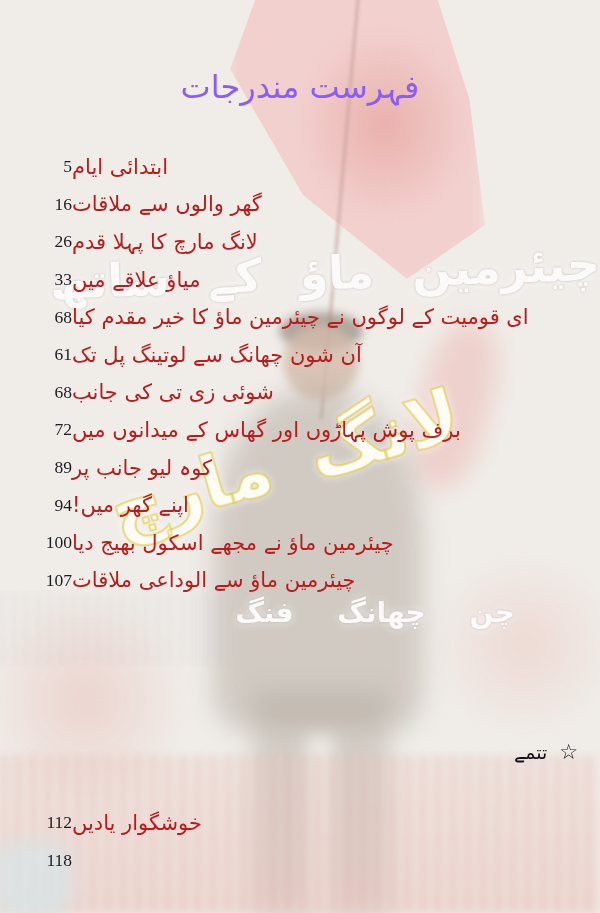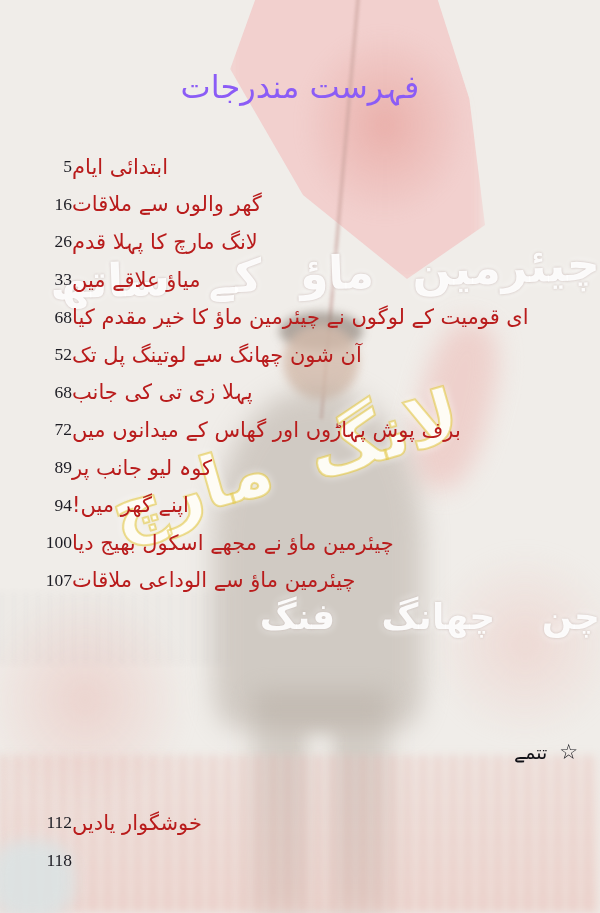--- a/index.html
+++ b/index.html
@@ -64,22 +64,22 @@
     font-size:46px;word-spacing:22px;transform:rotate(-2deg);
     text-shadow:0 0 3px rgba(168,143,138,.6),0 0 8px rgba(255,255,255,.8);
   }
   .wm-mid{
     left:105px;top:420px;width:360px;text-align:center;
     font-size:72px;word-spacing:16px;transform:rotate(-16deg);
     -webkit-text-stroke:2px rgba(226,198,70,.55);
     text-shadow:0 0 3px rgba(226,198,70,.65),0 0 10px rgba(255,255,255,.8);
   }
   .wm-bot{
-    left:150px;top:596px;width:450px;
-    font-size:36px;word-spacing:34px;
+    left:150px;top:596px;width:450px;text-align:center;
+    font-size:28px;word-spacing:34px;
     text-shadow:0 0 3px rgba(168,148,140,.55),0 0 8px rgba(255,255,255,.8);
   }
   
   .content{position:absolute;inset:0;z-index:2;}
   .title{
     position:absolute;top:68px;left:0;width:100%;margin:0;
     text-align:center;direction:rtl;
     font-size:32px;font-weight:normal;color:#8b5cf6;
   }
   .toc{position:absolute;left:30px;right:22px;}
@@ -145,26 +145,26 @@
         </div>
         <div class="row">
           <span class="num">33</span>
           <span class="entry">میاؤ علاقے میں</span>
         </div>
         <div class="row">
           <span class="num">68</span>
           <span class="entry">ای قومیت کے لوگوں نے چیئرمین ماؤ کا خیر مقدم کیا</span>
         </div>
         <div class="row">
-          <span class="num">52</span>
+          <span class="num">61</span>
           <span class="entry">آن شون چھانگ سے لوتینگ پل تک</span>
         </div>
         <div class="row">
           <span class="num">68</span>
-          <span class="entry">پہلا زی تی کی جانب</span>
+          <span class="entry">شوئی زی تی کی جانب</span>
         </div>
         <div class="row">
           <span class="num">72</span>
           <span class="entry">برف پوش پہاڑوں اور گھاس کے میدانوں میں</span>
         </div>
         <div class="row">
           <span class="num">89</span>
           <span class="entry">کوہ لیو جانب پر</span>
         </div>
         <div class="row">

